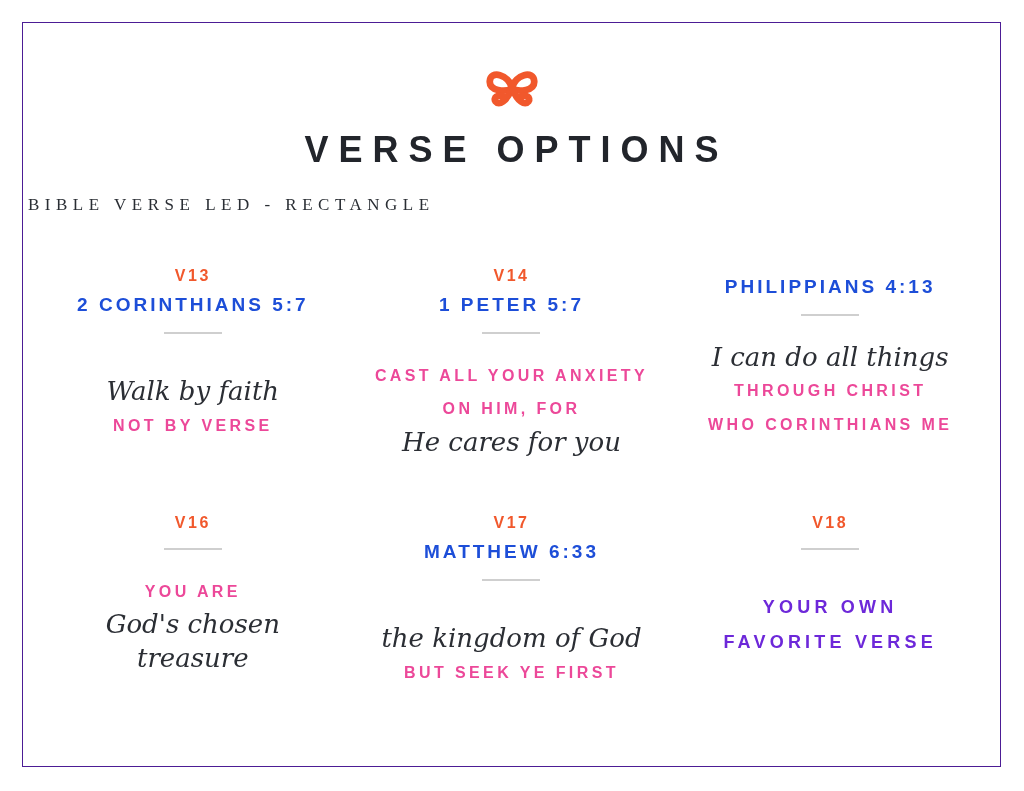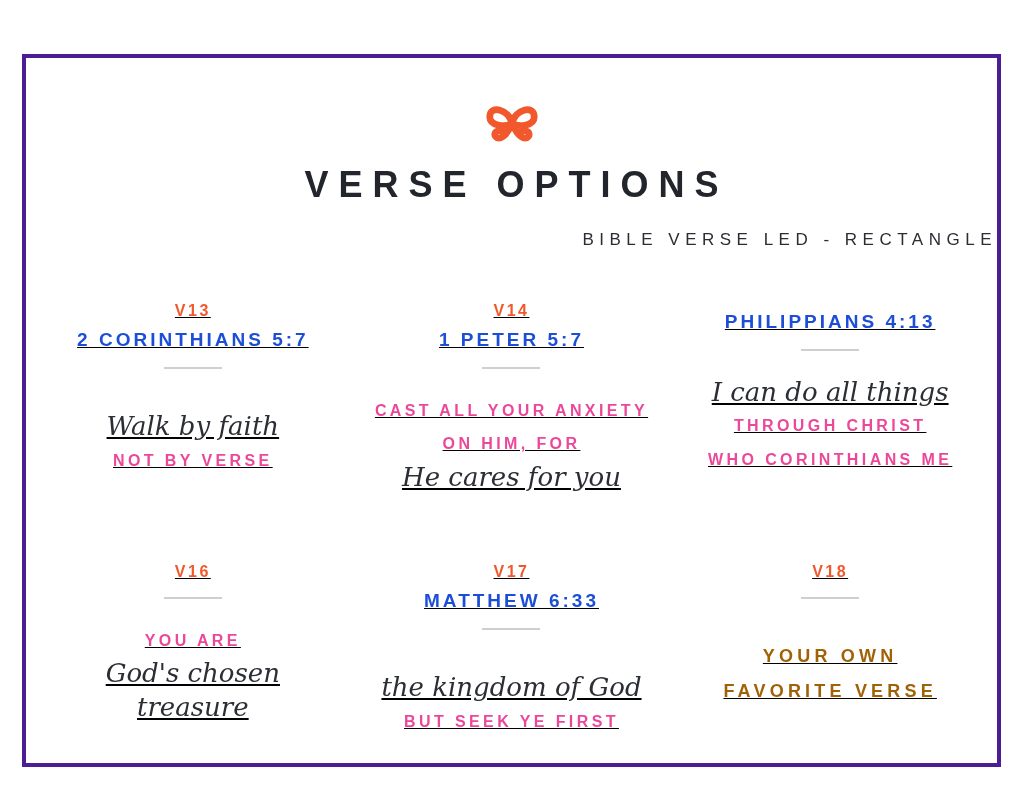--- a/index.html
+++ b/index.html
@@ -6,55 +6,54 @@
   html, body {
     margin: 0; padding: 0;
     width: 1024px; height: 791px;
     background: #ffffff;
     font-family: "Liberation Sans", sans-serif;
     overflow: hidden;
   }
   .frame {
     position: absolute;
     left: 22px; top: 22px; right: 23px; bottom: 24px;
-    border: 4px solid #4c1d95;
+    border: 1px solid #4c1d95;
     background: #ffffff;
-    margin-top: 32px;
   }
   .logo-wrap {
     margin: 40px auto 0;
     width: 62px; height: 52px;
     display: flex; align-items: center; justify-content: center;
   }
   .logo-wrap svg { width: 62px; height: 52px; }
   .page-title {
     margin-top: 14px;
     text-align: center;
     font-size: 36px;
     font-weight: 700;
     letter-spacing: 10px;
     color: #22252b;
     text-indent: 10px; 
   }
   .page-subtitle {
     margin-top: 10px;
-    text-align: right;
+    text-align: left;
     font-size: 17px;
     font-weight: 400;
     letter-spacing: 5.5px;
     color: #2a2e34;
     text-indent: 5px;
+    font-family: Liberation Serif, serif;
   }
   .verse-grid {
     display: grid;
     grid-template-columns: repeat(3, 1fr);
     width: 956px;
     margin: 52px auto 0;
-    row-gap: 48px;
-    text-decoration: underline;
+    row-gap: 34px;
   }
   .card { text-align: center; }
   .vid {
     color: #f1582c;
     font-weight: 700;
     font-size: 16px;
     letter-spacing: 2.5px;
   }
   .ref {
     margin-top: 9px;
@@ -82,21 +81,21 @@
     font-weight: 700;
     letter-spacing: 3.4px;
     color: #ec4899;
     line-height: 2.1;
     white-space: nowrap;
   }
   .line.caps-large {
     font-size: 18px;
     font-weight: 700;
     letter-spacing: 4.2px;
-    color: #a16207;
+    color: #6d28d9;
     line-height: 1.95;
     white-space: nowrap;
   }
   .line.script {
     font-family: "DejaVu Serif", serif;
     font-style: italic;
     font-weight: 400;
     font-size: 26px;
     color: #2b2e34;
     line-height: 1.3;

